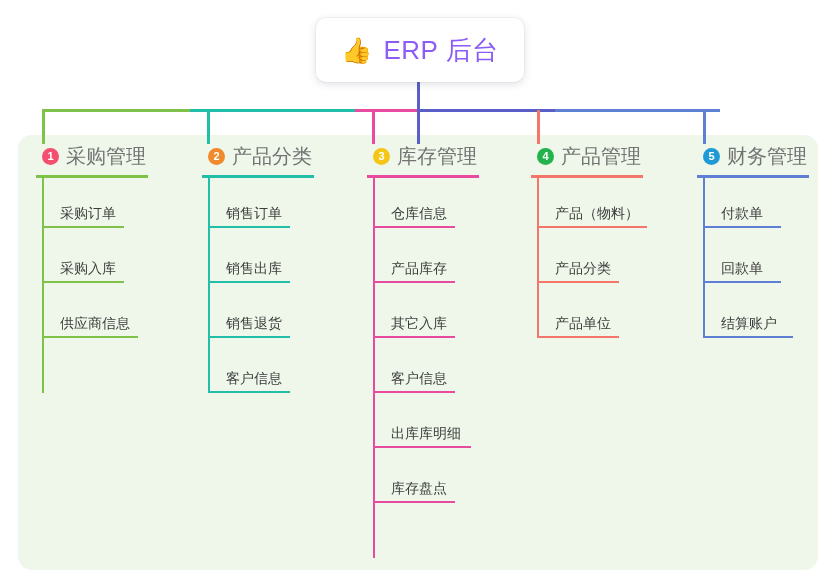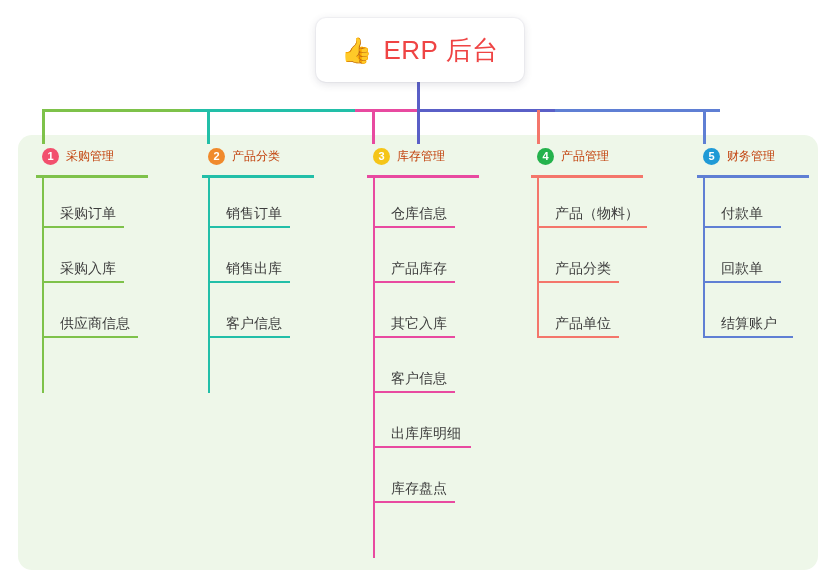--- a/index.html
+++ b/index.html
@@ -33,21 +33,21 @@
     z-index: 5;
   }
   #root-card .thumb {
     font-size: 25px;
     line-height: 1;
     color: #e8a33d;
   }
   #root-card .title-text {
     font-size: 26px;
     letter-spacing: .5px;
-    color: #ef4444;
+    color: #8b5cf6;
     white-space: nowrap;
   }
 
   
   .trunk {
     position: absolute;
     left: 417px;
     top: 80px;
     width: 3px;
     height: 30px;
@@ -112,22 +112,22 @@
     height: 17px;
     border-radius: 50%;
     color: #ffffff;
     font-size: 11px;
     line-height: 17px;
     text-align: center;
     font-weight: bold;
     flex: none;
   }
   .col-title {
-    font-size: 12px;
-    color: #c2410c;
+    font-size: 20px;
+    color: #737373;
     white-space: nowrap;
   }
   .col-rule {
     margin-top: 7px;
     height: 3px;
   }
 
   
   .leaves {
     position: relative;
@@ -218,20 +218,24 @@
         <div class="spine" style="background: rgb(34, 191, 168); height: 215px;"></div>
         <div class="leaf">
           <span class="leaf-text">销售订单</span>
           <div class="leaf-rule" style="width: 82px; background: rgb(34, 191, 168);"></div>
         </div>
         <div class="leaf">
           <span class="leaf-text">销售出库</span>
           <div class="leaf-rule" style="width: 82px; background: rgb(34, 191, 168);"></div>
         </div>
         <div class="leaf">
+          <span class="leaf-text">销售退货</span>
+          <div class="leaf-rule" style="width: 82px; background: rgb(34, 191, 168);"></div>
+        </div>
+        <div class="leaf">
           <span class="leaf-text">客户信息</span>
           <div class="leaf-rule" style="width: 82px; background: rgb(34, 191, 168);"></div>
         </div>
       </div>
     </div>
     <div class="column" style="left: 367px; width: 155px;">
       <div class="col-head">
         <span class="badge" style="background: rgb(245, 197, 24);">3</span>
         <span class="col-title">库存管理</span>
       </div>

